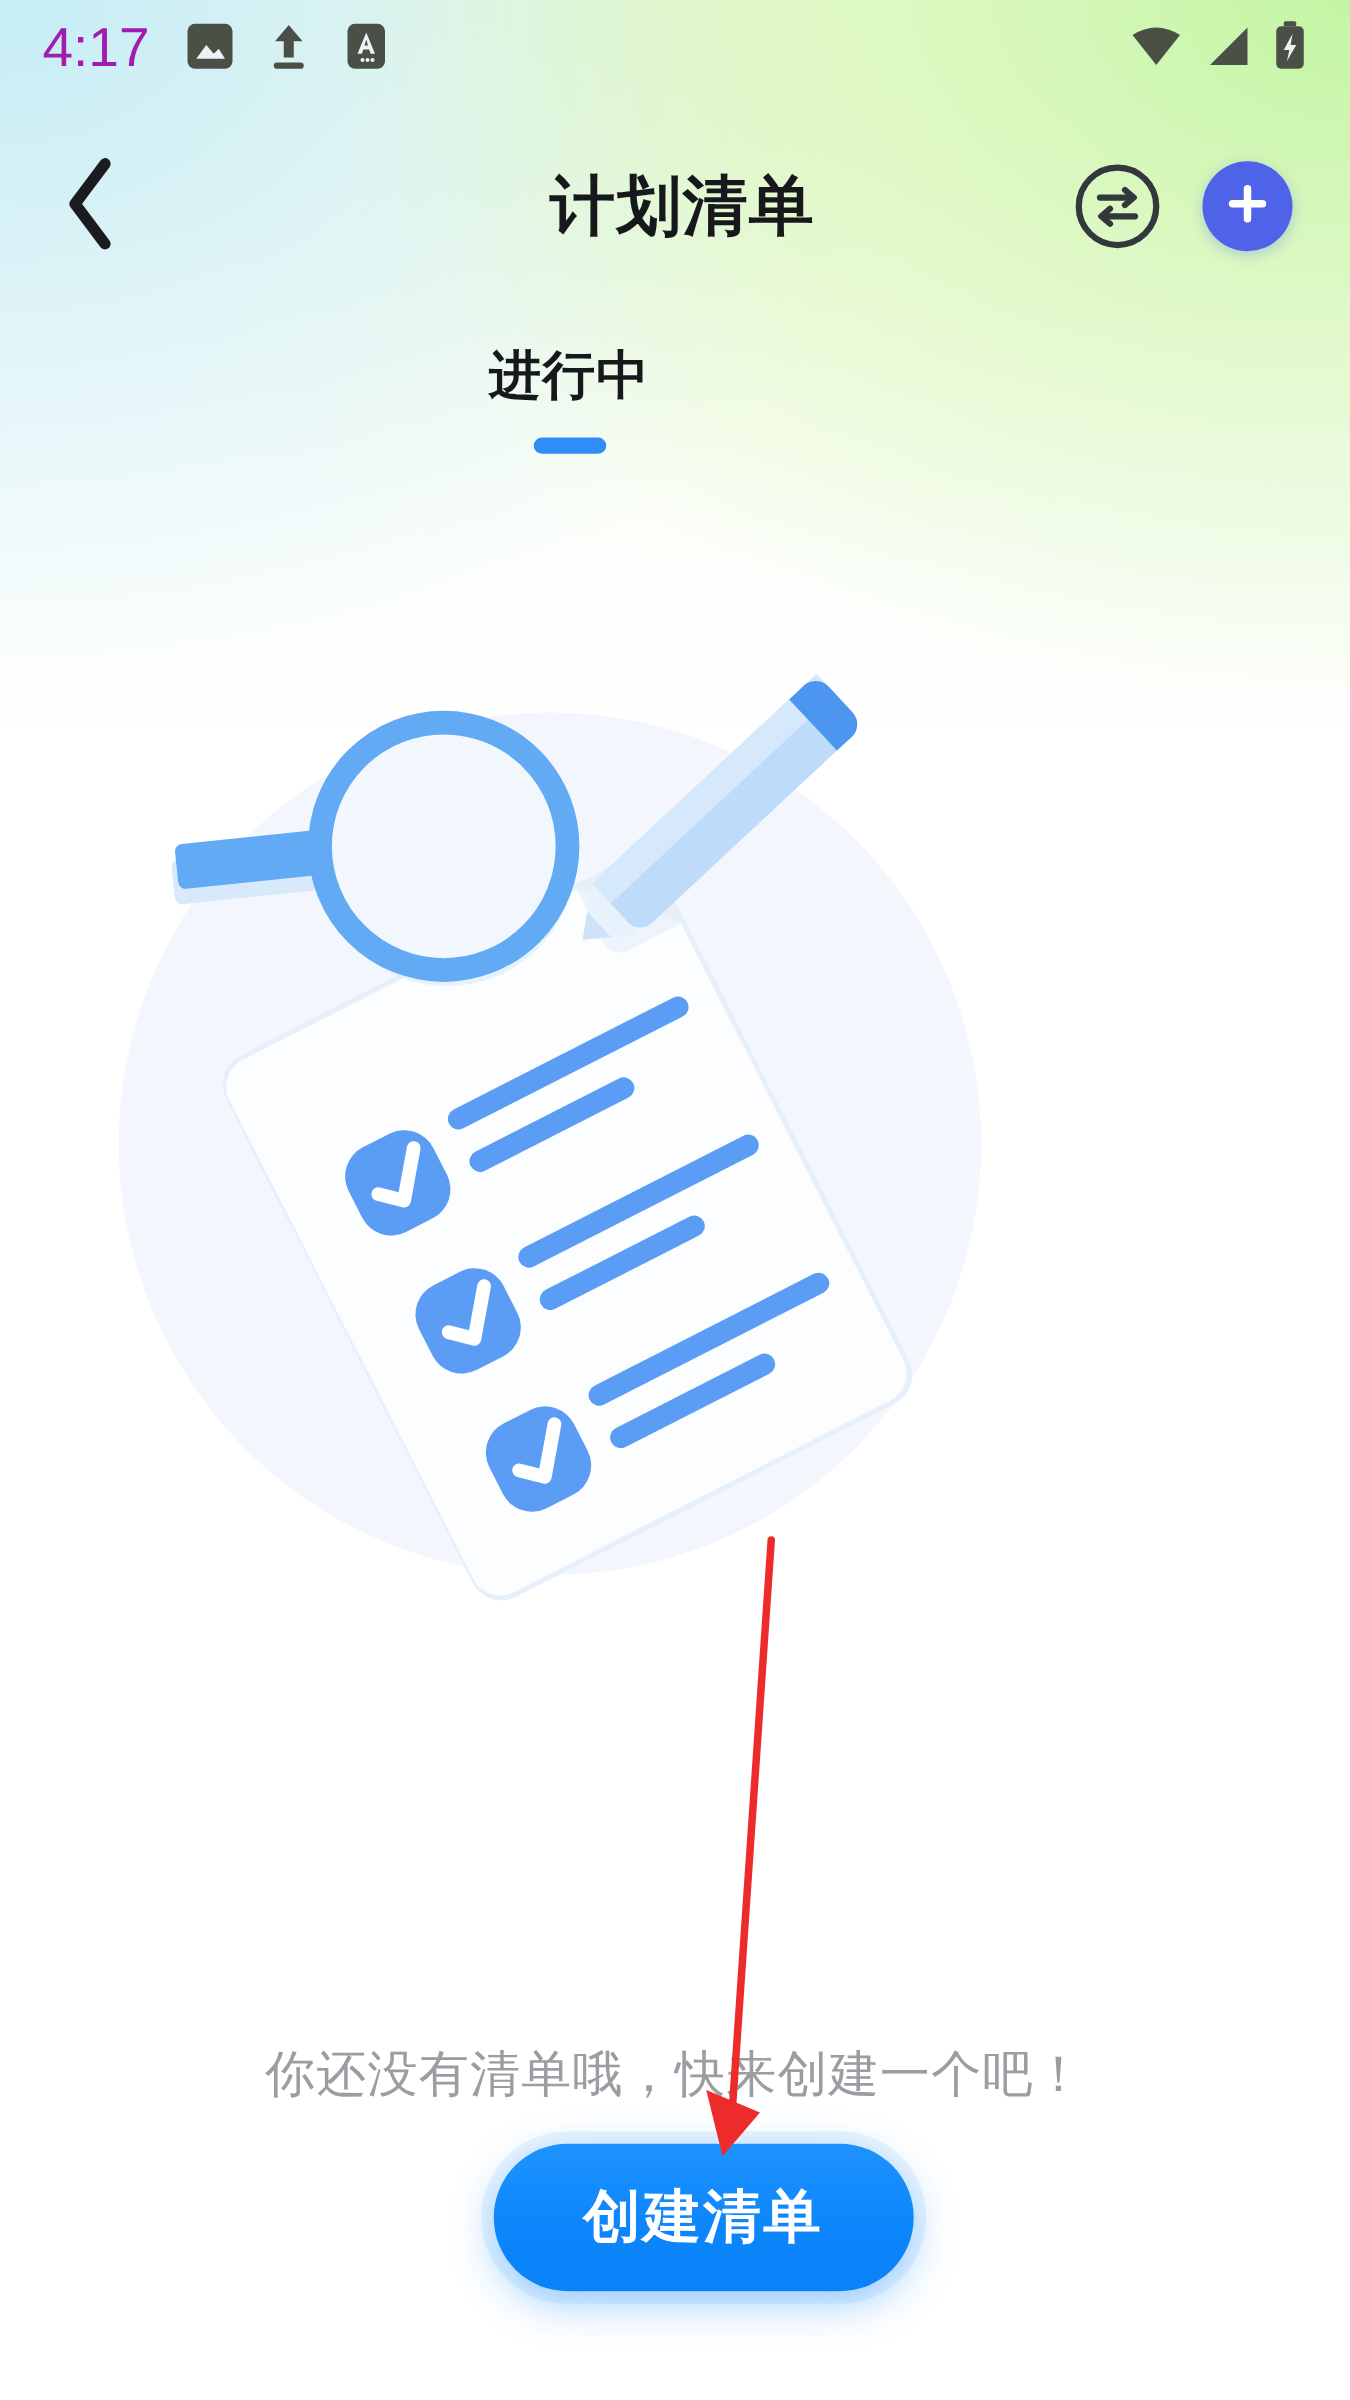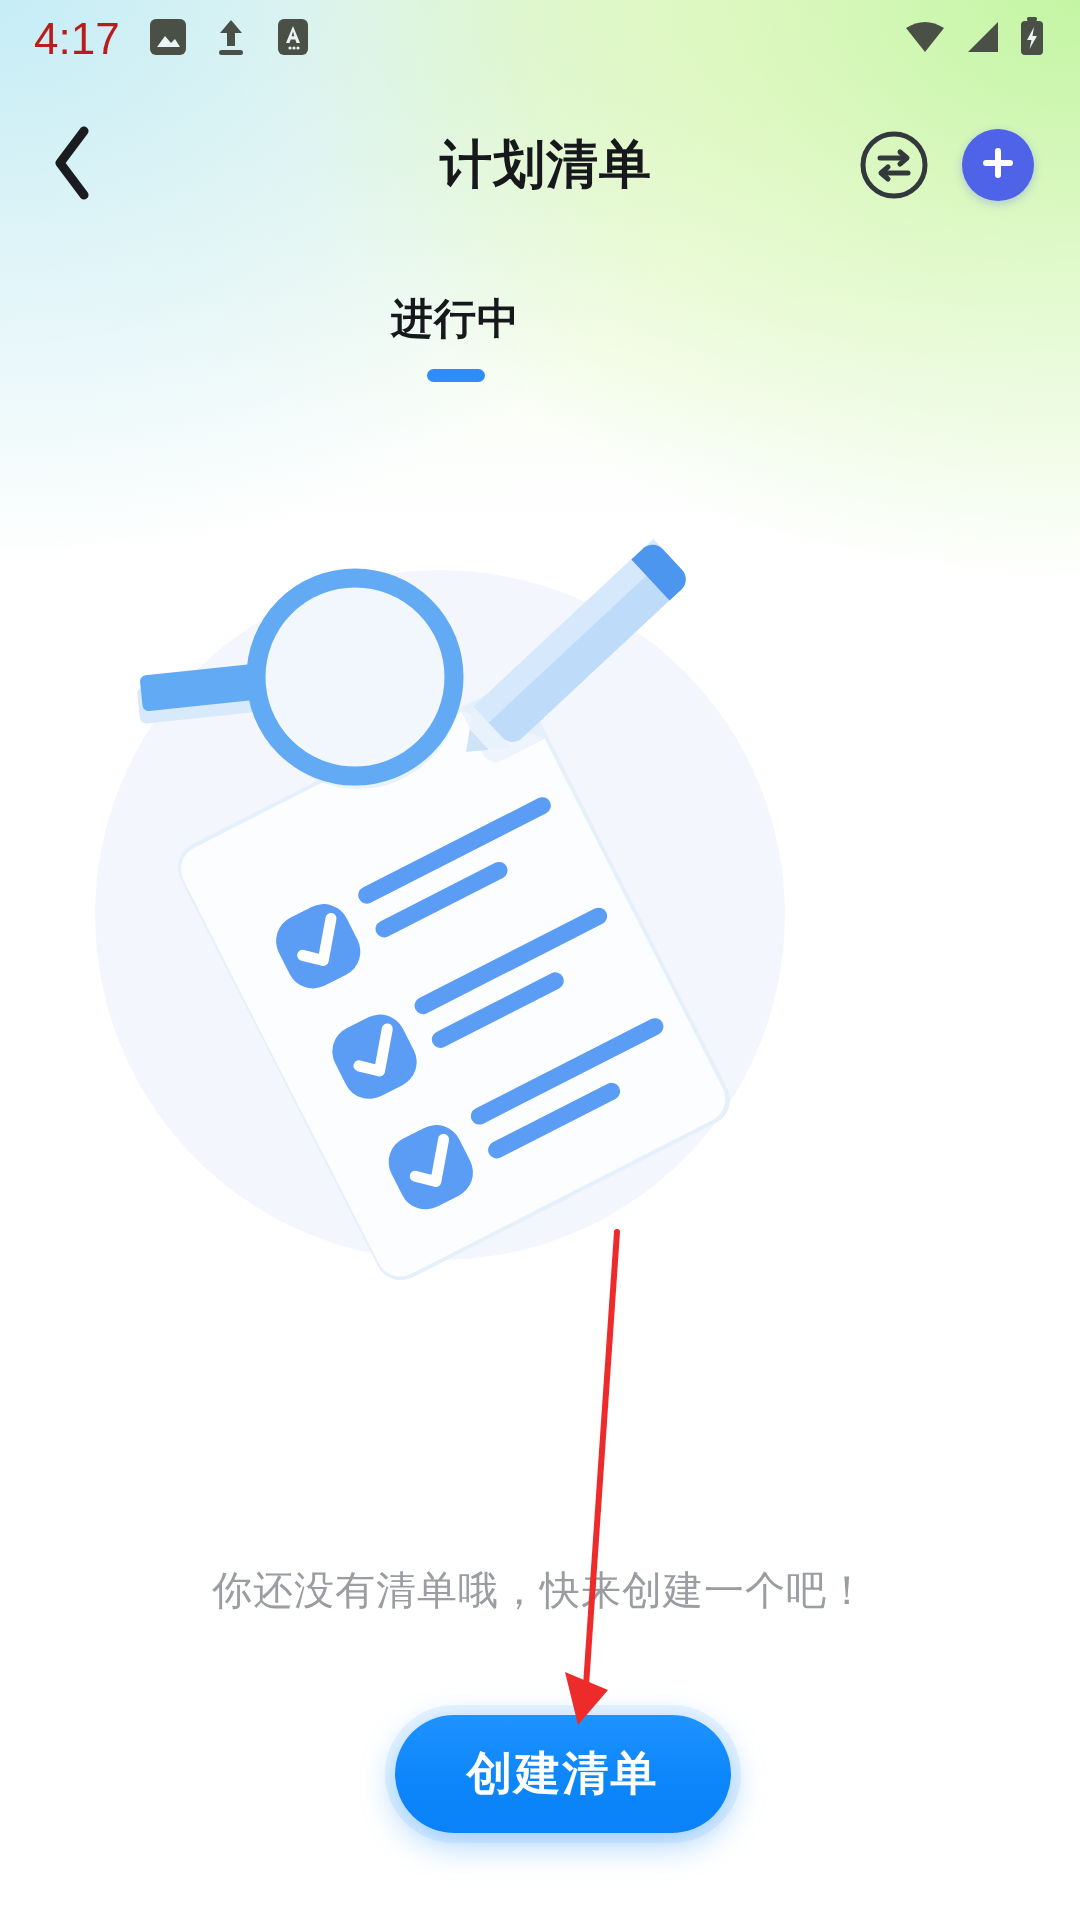--- a/index.html
+++ b/index.html
@@ -20,21 +20,21 @@
       radial-gradient(110% 140% at 0% 0%, rgba(196,236,247,0.95) 0%, rgba(214,241,249,0.70) 30%, rgba(255,255,255,0) 64%),
       radial-gradient(90% 110% at 52% 0%, rgba(240,250,196,0.85) 0%, rgba(245,252,214,0.45) 35%, rgba(255,255,255,0) 68%),
       linear-gradient(180deg, rgba(236,249,233,1) 0%, rgba(246,252,246,0.6) 45%, rgba(255,255,255,0) 100%);
   }
   
   #status-bar {
     position:absolute; left:0; top:0; width:1080px; height:78px;
     display:flex; align-items:center; padding:0 34px; z-index:6;
   }
   #status-time {
-    font-size:44px; font-weight:400; color:#b91c1c; letter-spacing:0px;
+    font-size:44px; font-weight:400; color:#a21caf; letter-spacing:0px;
     line-height:1;
   }
   #status-left-icons { display:flex; align-items:center; gap:24px; margin-left:28px; }
   #status-right-icons { margin-left:auto; display:flex; align-items:center; gap:14px; }
   .sb-icon { display:block; }
   
   #header {
     position:absolute; left:0; top:110px; width:1080px; height:110px;
     display:flex; align-items:center; z-index:6;
   }
@@ -52,21 +52,21 @@
   }
   #swap-button { width:72px; height:72px; cursor:pointer; }
   #add-button {
     width:72px; height:72px; border-radius:50%;
     background:#4e63e8; display:flex; align-items:center; justify-content:center;
     cursor:pointer; box-shadow:0 3px 10px rgba(78,99,232,0.30);
   }
   
   #tabs {
     position:absolute; left:0; top:262px; width:911px; height:120px;
-    display:flex; align-items:flex-end; z-index:6;
+    display:flex; align-items:flex-start; z-index:6;
   }
   .tab {
     flex:1; display:flex; flex-direction:column; align-items:center; cursor:pointer;
     padding-top:10px;
   }
   .tab-label { font-size:42px; font-weight:400; color:#b9bcc0; letter-spacing:1px; }
   .tab.active .tab-label { color:#17181c; font-weight:700; }
   .tab-underline { width:0; height:0; }
   .tab.active .tab-underline {
     width:58px; height:13px; border-radius:7px; background:#2f8df8; margin-top:22px;
@@ -243,21 +243,21 @@
       <g transform="rotate(47 480 160)">
         <rect x="452" y="20" width="56" height="246" rx="14" fill="#bedcfa"></rect>
         <rect x="452" y="20" width="22" height="246" fill="#d6e9fc"></rect>
         <path d="M452 36 a14 14 0 0 1 14 -16 h28 a14 14 0 0 1 14 16 v14 h-56 z" fill="#4d96ef"></path>
         <path d="M452 266 l28 36 l28 -36 z" fill="#e8f2fd"></path>
         <path d="M466 284 l14 18 l14 -18 z" fill="#cfe3f8"></path>
       </g>
     </svg>
   </div>
 
-  <div id="empty-hint" style="top:1563px;">
+  <div id="empty-hint" style="top:1632px;">
     <span id="empty-hint-text">你还没有清单哦，快来创建一个吧！</span>
   </div>
 
   <div id="cta-wrap">
     <div id="cta-button">
       <span id="cta-label">创建清单</span>
     </div>
   </div>
 
   <svg id="annotation-arrow" viewBox="0 0 1080 1920">

